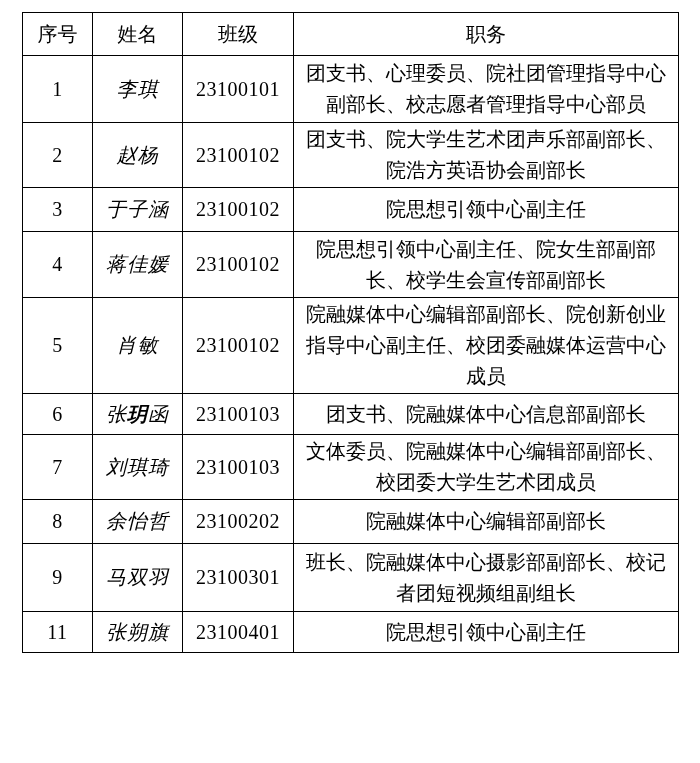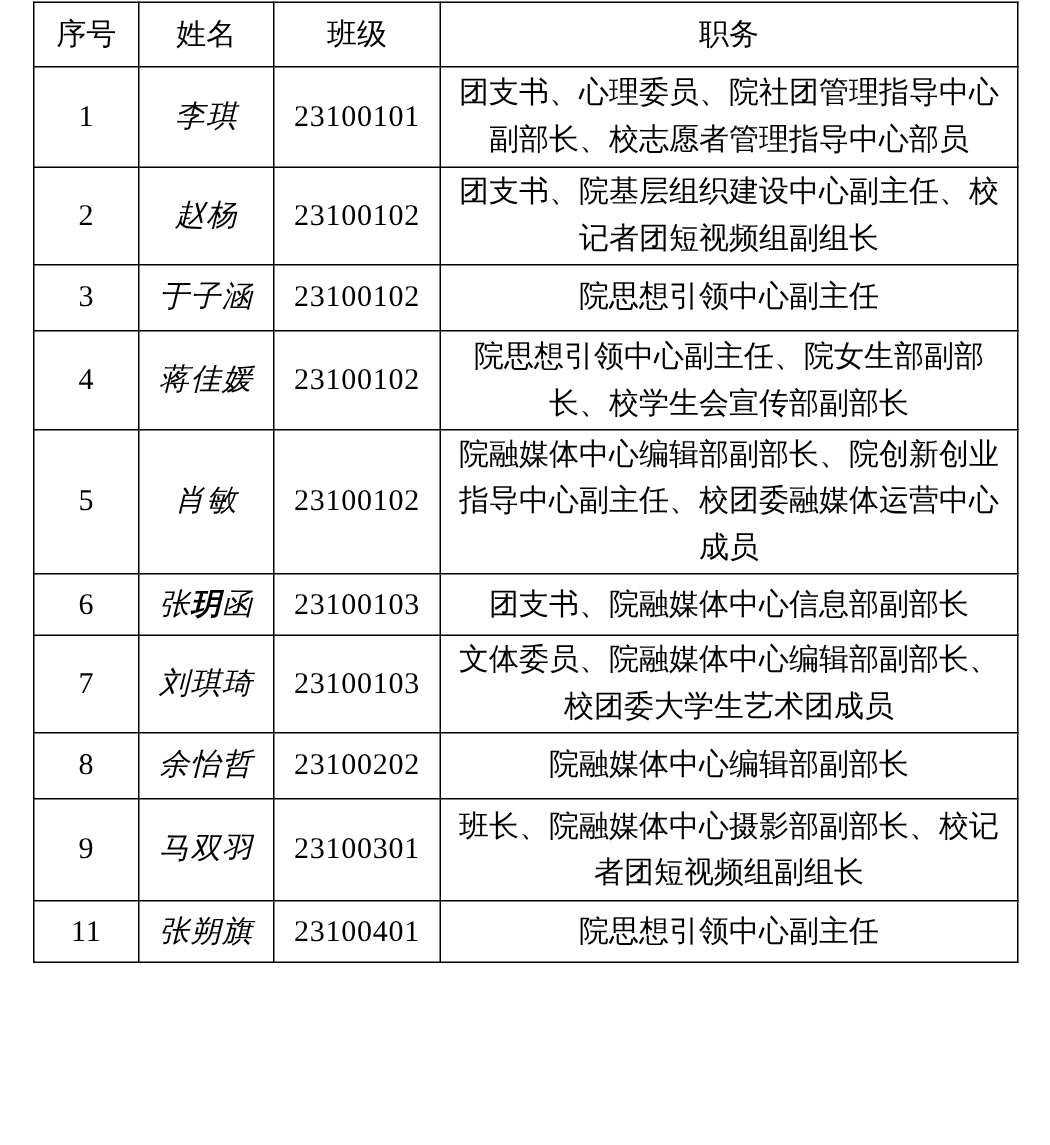--- a/index.html
+++ b/index.html
@@ -14,21 +14,21 @@
   .page {
     position: relative;
     width: 700px;
     height: 763px;
     background: #ffffff;
     overflow: hidden;
   }
   table.doc-table {
     position: absolute;
     left: 22px;
-    top: 1px;
+    top: 12px;
     width: 656px;
     border-collapse: collapse;
     table-layout: fixed;
     background: #ffffff;
   }
   table.doc-table th,
   table.doc-table td {
     border: 1.6px solid #000000;
     text-align: center;
     vertical-align: middle;
@@ -78,21 +78,21 @@
         <tr style="height: 67px;">
           <td class="cell-no">1</td>
           <td class="cell-name">李琪</td>
           <td class="cell-class">23100101</td>
           <td class="cell-duty">团支书、心理委员、院社团管理指导中心副部长、校志愿者管理指导中心部员</td>
         </tr>
         <tr style="height: 61px;">
           <td class="cell-no">2</td>
           <td class="cell-name">赵杨</td>
           <td class="cell-class">23100102</td>
-          <td class="cell-duty">团支书、院基层组织建设中心副主任、校记者团短视频组副组长</td>
+          <td class="cell-duty">团支书、院大学生艺术团声乐部副部长、院浩方英语协会副部长</td>
         </tr>
         <tr style="height: 44px;">
           <td class="cell-no">3</td>
           <td class="cell-name">于子涵</td>
           <td class="cell-class">23100102</td>
           <td class="cell-duty">院思想引领中心副主任</td>
         </tr>
         <tr style="height: 66px;">
           <td class="cell-no">4</td>
           <td class="cell-name">蒋佳媛</td>

